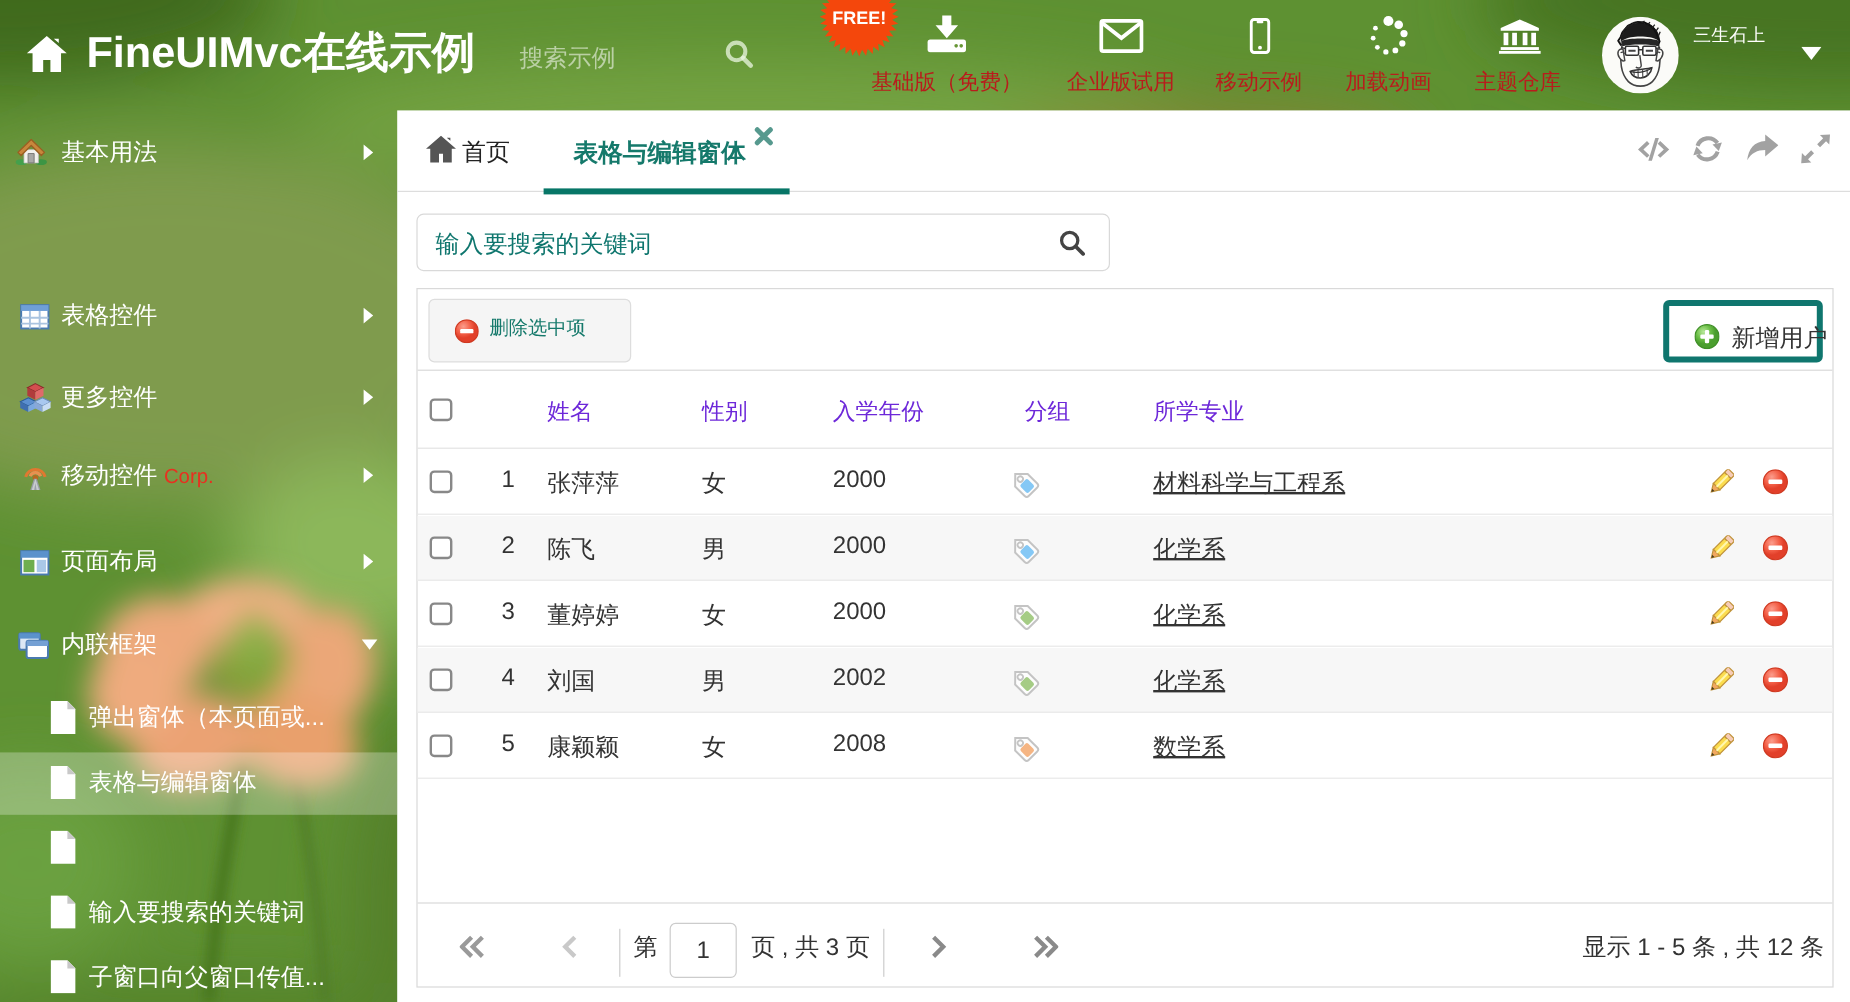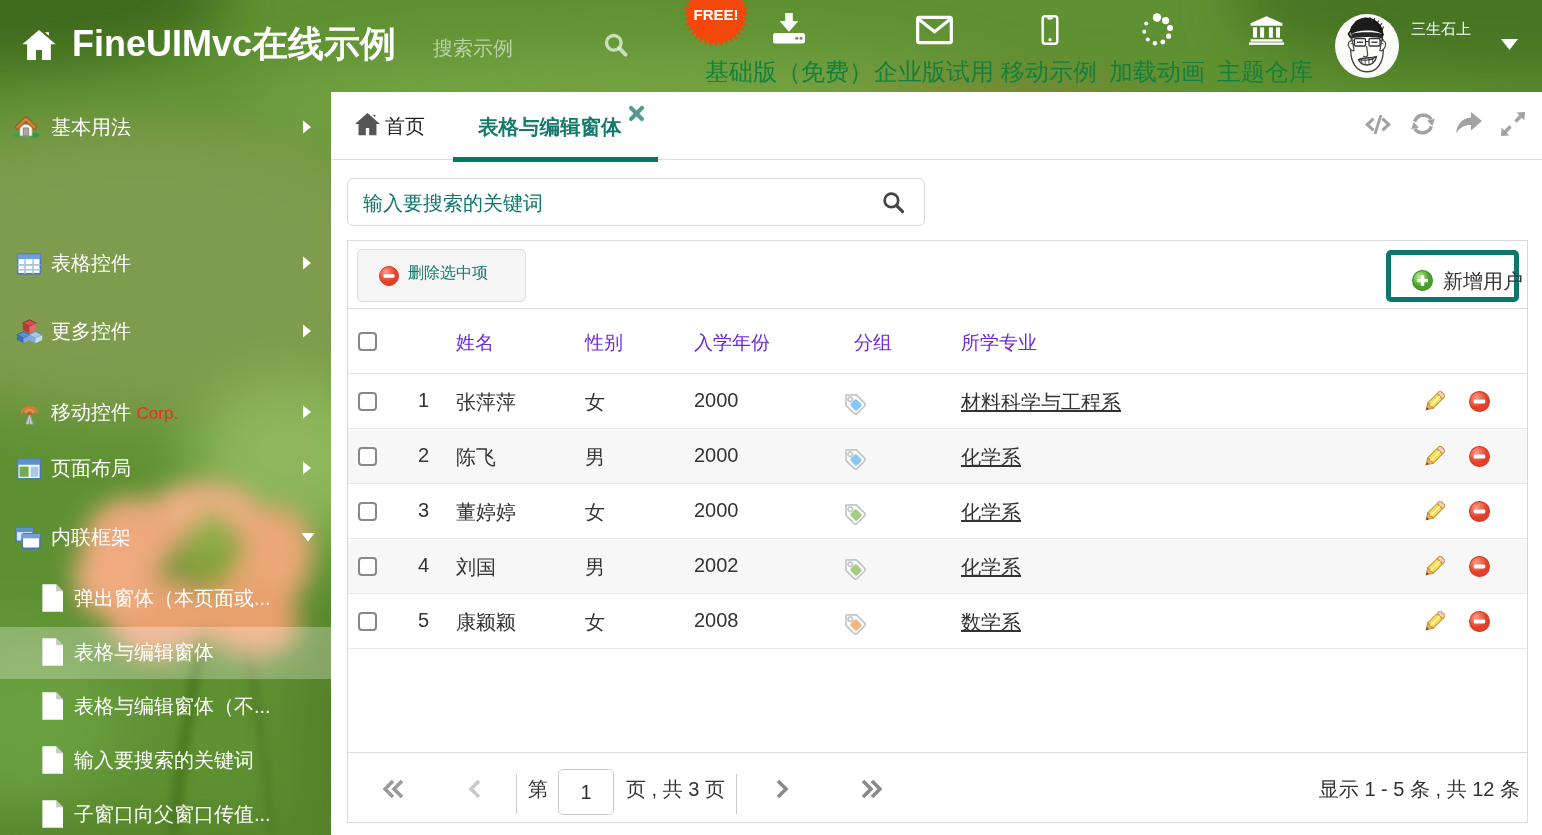--- a/index.html
+++ b/index.html
@@ -1,20 +1,20 @@
 <!DOCTYPE html>
 <html><head><meta charset="utf-8"><style>
 *{margin:0;padding:0;box-sizing:border-box}
 html,body{width:1542px;height:835px;overflow:hidden;font-family:"Liberation Sans",sans-serif}
 #bg{position:absolute;left:0;top:0;z-index:0}
 #content{position:absolute;left:331px;top:92px;right:0;bottom:0;background:#fff;z-index:2}
 #header{position:absolute;left:0;top:0;width:1542px;height:92px;z-index:3;color:#fff}
 #sidebar{position:absolute;left:0;top:92px;width:331px;bottom:0;z-index:2;color:#fff}
 .hicon{position:absolute}
-.hlabel{position:absolute;font-size:24px;color:#15803d;white-space:nowrap;transform:translateX(-50%)}
+.hlabel{position:absolute;font-size:18px;color:#b91c1c;white-space:nowrap;transform:translateX(-50%)}
 .mitem{position:absolute;left:0;width:331px;height:40px}
 .mtext{position:absolute;left:51px;top:50%;transform:translateY(-50%);font-size:20px;color:#fff;white-space:nowrap}
 .marrow{position:absolute;right:19px;top:50%;transform:translateY(-50%)}
 .cb{position:absolute;width:19px;height:19px;border:2px solid #888;border-radius:4px;background:#fff}
 .subtext{position:absolute;left:74px;top:50%;transform:translateY(-50%);font-size:20px;color:#fff;white-space:nowrap}
 </style></head>
 <body>
 <svg id="bg" width="1542" height="835" viewBox="0 0 1542 835">
 <defs>
 <filter id="bl" x="-40%" y="-40%" width="180%" height="180%">
@@ -442,21 +442,21 @@
         <path fill="#7aa8e0" d="M8.5 10v3l-4 2v-3z"></path>
         <path fill="#a8c8f0" stroke="#6a8ab8" stroke-width=".5" d="M11.5 8 15.5 10 11.5 12 7.5 10z"></path>
         <path fill="#88a8d8" d="M7.5 10v3l4 2v-3z"></path>
         <path fill="#c8ddf5" d="M15.5 10v3l-4 2v-3z"></path>
       </svg>
 <div class="mtext">更多控件</div>
       <svg class="marrow" width="10" height="14" viewBox="0 0 10 14">
         <path fill="#fff" d="M1 0.5 9 7 1 13.5z"></path>
       </svg>
     </div>
-<div class="mitem" style="top:300px">
+<div class="mitem" style="top:284px">
 <svg class="hicon" style="left:16px;top:7px" width="27" height="27" viewBox="0 0 16 16">
         <path fill="none" stroke="#e07830" stroke-width="1.5" d="M3.2 8.5a5 5 0 0 1 9.6 0"></path>
         <path fill="none" stroke="#e89050" stroke-width="1.5" d="M5.4 8.2a2.8 2.8 0 0 1 5.2 0"></path>
         <circle cx="8" cy="9" r="1.4" fill="#b86820"></circle>
         <path fill="#9aa0a8" d="M7.3 9.5h1.4L10.5 15h-5z"></path>
         <path fill="#c8ccd0" d="M8 9.5 6.2 15h1.2L8 11.5 8.6 15h1.2z"></path>
       </svg>
 <div class="mtext">移动控件 <span style="color:#e83020;font-size:17px">Corp.</span></div>
       <svg class="marrow" width="10" height="14" viewBox="0 0 10 14">
         <path fill="#fff" d="M1 0.5 9 7 1 13.5z"></path>
@@ -498,21 +498,20 @@
         <path fill="#fff" d="M1 0h10l5 5v15H1z"></path>
         <path fill="#c8c8c8" d="M11 0l5 5h-5z"></path>
       </svg>
 <div class="subtext">表格与编辑窗体</div>
     </div>
 <div class="mitem" style="top:594px">
 <svg class="hicon" style="left:41px;top:6px" width="22" height="28" viewBox="0 0 16 20">
         <path fill="#fff" d="M1 0h10l5 5v15H1z"></path>
         <path fill="#c8c8c8" d="M11 0l5 5h-5z"></path>
       </svg>
-<div class="subtext">表格与编辑窗体（不...</div>
     </div>
 <div class="mitem" style="top:648px">
 <svg class="hicon" style="left:41px;top:6px" width="22" height="28" viewBox="0 0 16 20">
         <path fill="#fff" d="M1 0h10l5 5v15H1z"></path>
         <path fill="#c8c8c8" d="M11 0l5 5h-5z"></path>
       </svg>
 <div class="subtext">输入要搜索的关键词</div>
     </div>
 <div class="mitem" style="top:702px">
 <svg class="hicon" style="left:41px;top:6px" width="22" height="28" viewBox="0 0 16 20">

